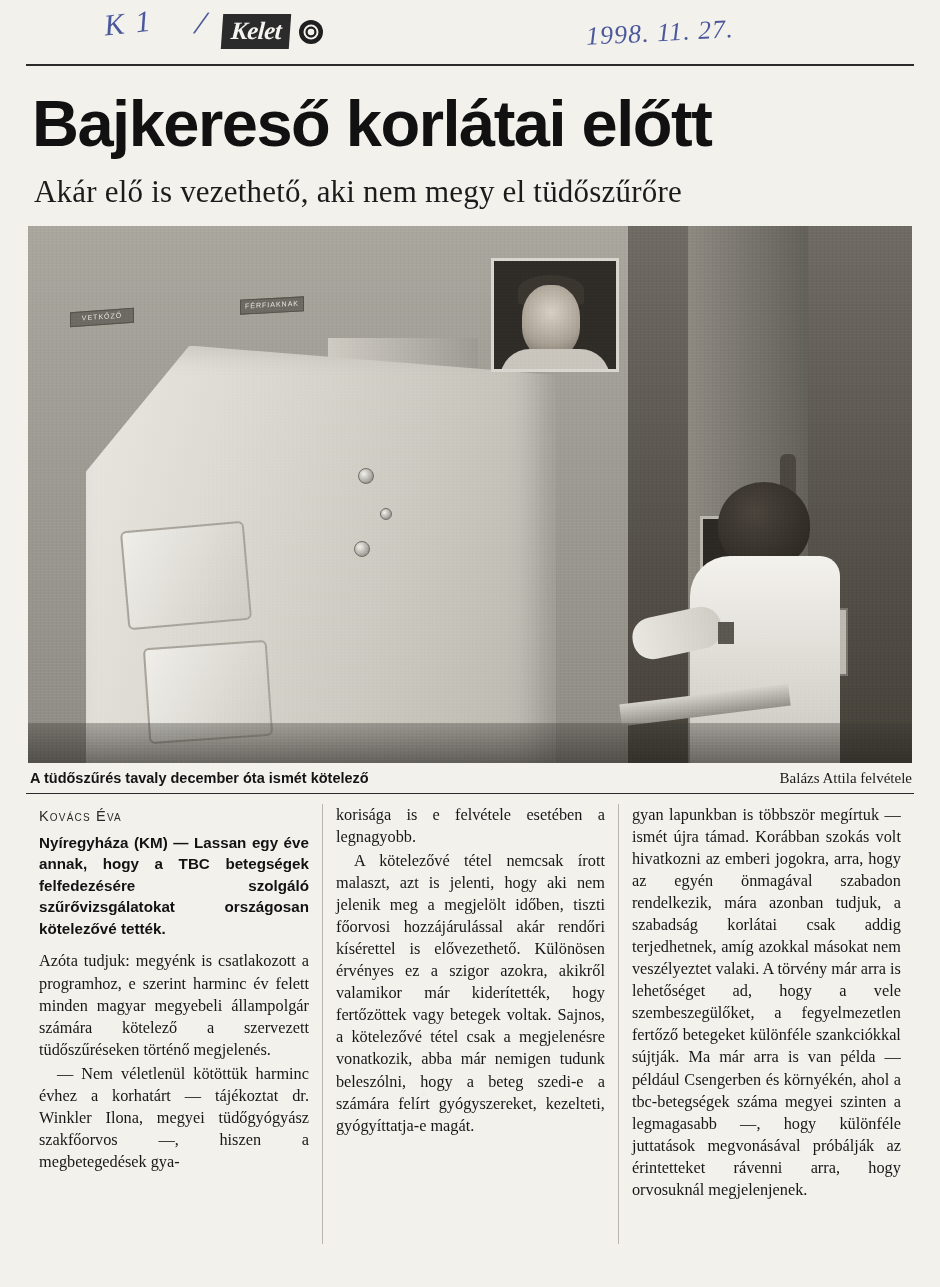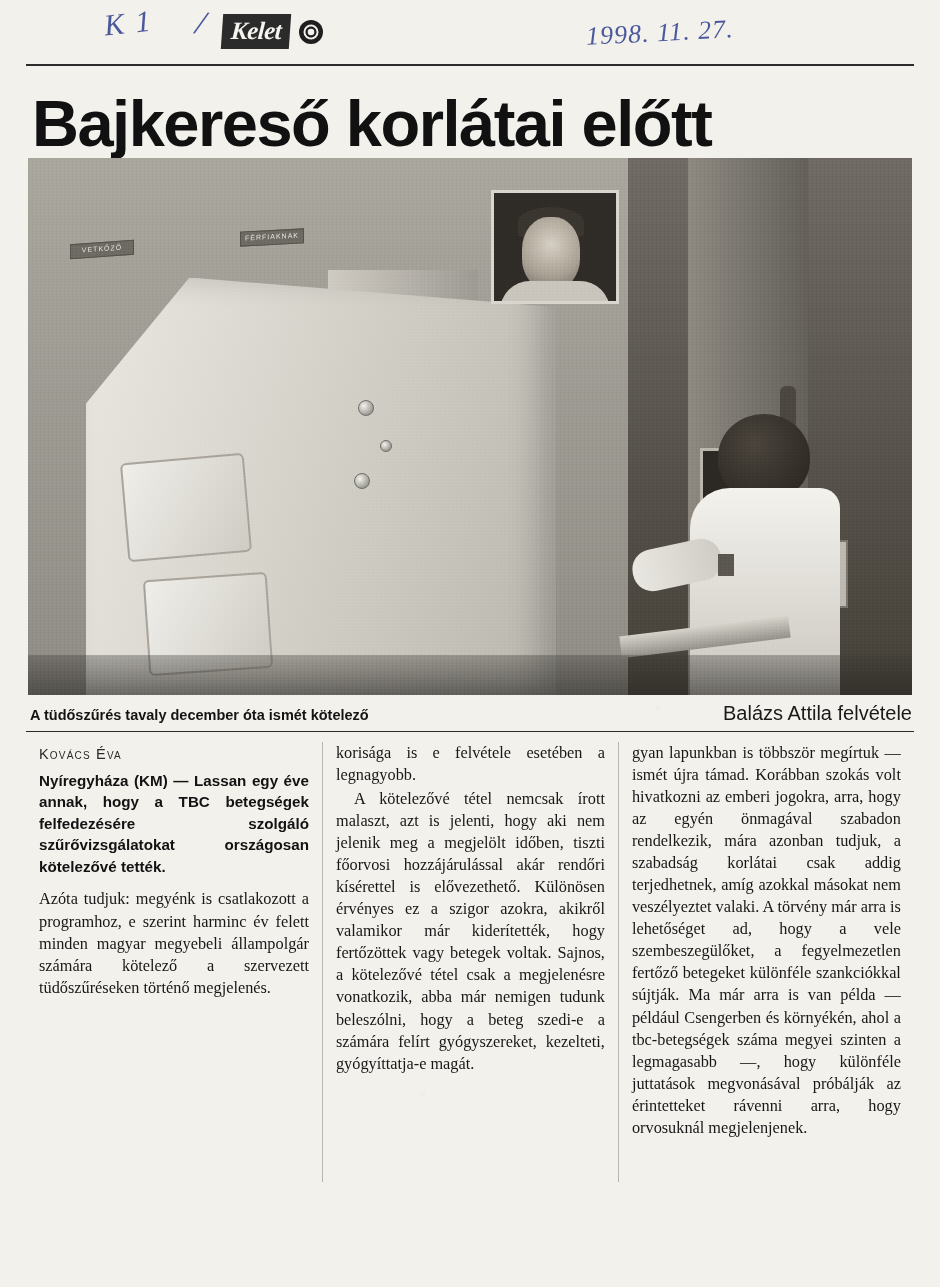--- a/index.html
+++ b/index.html
@@ -294,22 +294,23 @@
     align-items: baseline;
     margin: 7px 2px 0 4px;
     font-family: "Liberation Sans", sans-serif;
   }
   .caption-left {
     font-size: 14.5px;
     font-weight: bold;
     color: #141414;
   }
   .caption-right {
-    font-size: 20px;
+    font-size: 15px;
     color: #1a1a1a;
+    font-family: Liberation Serif, serif;
   }
   .rule-caption {
     border-top: 1.5px solid #2b2b2b;
     margin-top: 6px;
   }
 
   
   .columns {
     display: flex;
     gap: 0;
@@ -370,20 +371,21 @@
         </svg>
       </div>
     </div>
 
     <div class="hand-mark hand-date">1998. 11. 27.</div>
   </div>
 
   <div class="rule-top"></div>
 
   <h1 class="headline">Bajkereső korlátai előtt</h1>
+  <div class="subhead">Akár elő is vezethető, aki nem megy el tüdőszűrőre</div>
 
   <div class="photo-wrap">
     <div class="photo">
       <div class="wall">
         <div class="wall-sign sign-1">VETKŐZŐ</div>
         <div class="wall-sign sign-2">FÉRFIAKNAK</div>
       </div>
       <div class="right-col"></div>
       <div class="door"></div>
       <div class="hose"></div>
@@ -421,20 +423,21 @@
   <div class="rule-caption"></div>
 
   <div class="columns">
 
     <div class="col">
       <div class="byline">
         <span class="small-caps">Kovács Éva</span>
       </div>
       <p class="lead">Nyíregyháza (KM) — Lassan egy éve annak, hogy a TBC betegségek felfedezésére szolgáló szűrővizsgálatokat országosan kötelezővé tették.</p>
       <p class="body">Azóta tudjuk: megyénk is csatlakozott a programhoz, e szerint harminc év felett minden magyar megyebeli állampolgár számára kötelező a szervezett tüdőszűréseken történő megjelenés.</p>
+      <p class="body indent">— Nem véletlenül kötöttük harminc évhez a korhatárt — tájékoztat dr. Winkler Ilona, megyei tüdőgyógyász szakfőorvos —, hiszen a megbetegedések gya-</p>
     </div>
 
     <div class="col">
       <p class="body">korisága is e felvétele esetében a legnagyobb.</p>
       <p class="body indent">A kötelezővé tétel nemcsak írott malaszt, azt is jelenti, hogy aki nem jelenik meg a megjelölt időben, tiszti főorvosi hozzájárulással akár rendőri kísérettel is elővezethető. Különösen érvényes ez a szigor azokra, akikről valamikor már kiderítették, hogy fertőzöttek vagy betegek voltak. Sajnos, a kötelezővé tétel csak a megjelenésre vonatkozik, abba már nemigen tudunk beleszólni, hogy a beteg szedi-e a számára felírt gyógyszereket, kezelteti, gyógyíttatja-e magát.</p>
     </div>
 
     <div class="col">
       <p class="body">gyan lapunkban is többször megírtuk — ismét újra támad. Korábban szokás volt hivatkozni az emberi jogokra, arra, hogy az egyén önmagával szabadon rendelkezik, mára azonban tudjuk, a szabadság korlátai csak addig terjedhetnek, amíg azokkal másokat nem veszélyeztet valaki. A törvény már arra is lehetőséget ad, hogy a vele szembeszegülőket, a fegyelmezetlen fertőző betegeket különféle szankciókkal sújtják. Ma már arra is van példa — például Csengerben és környékén, ahol a tbc-betegségek száma megyei szinten a legmagasabb —, hogy különféle juttatások megvonásával próbálják az érintetteket rávenni arra, hogy orvosuknál megjelenjenek.</p>
     </div>

